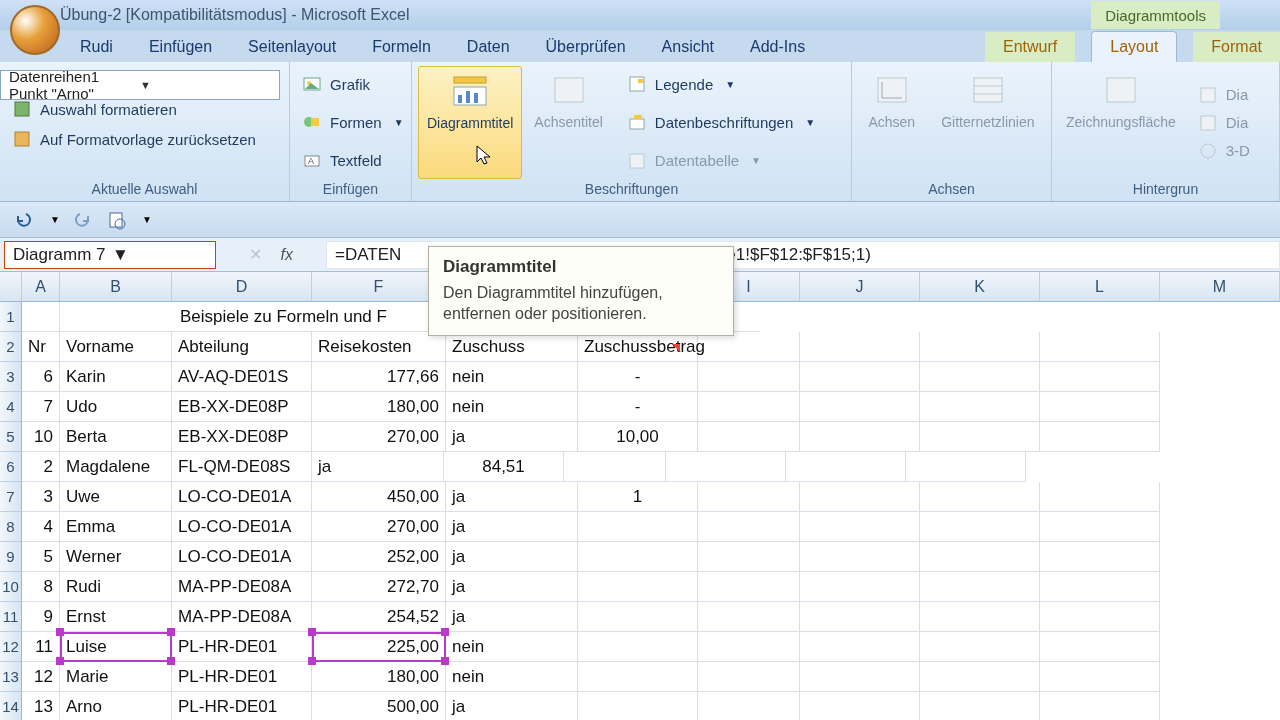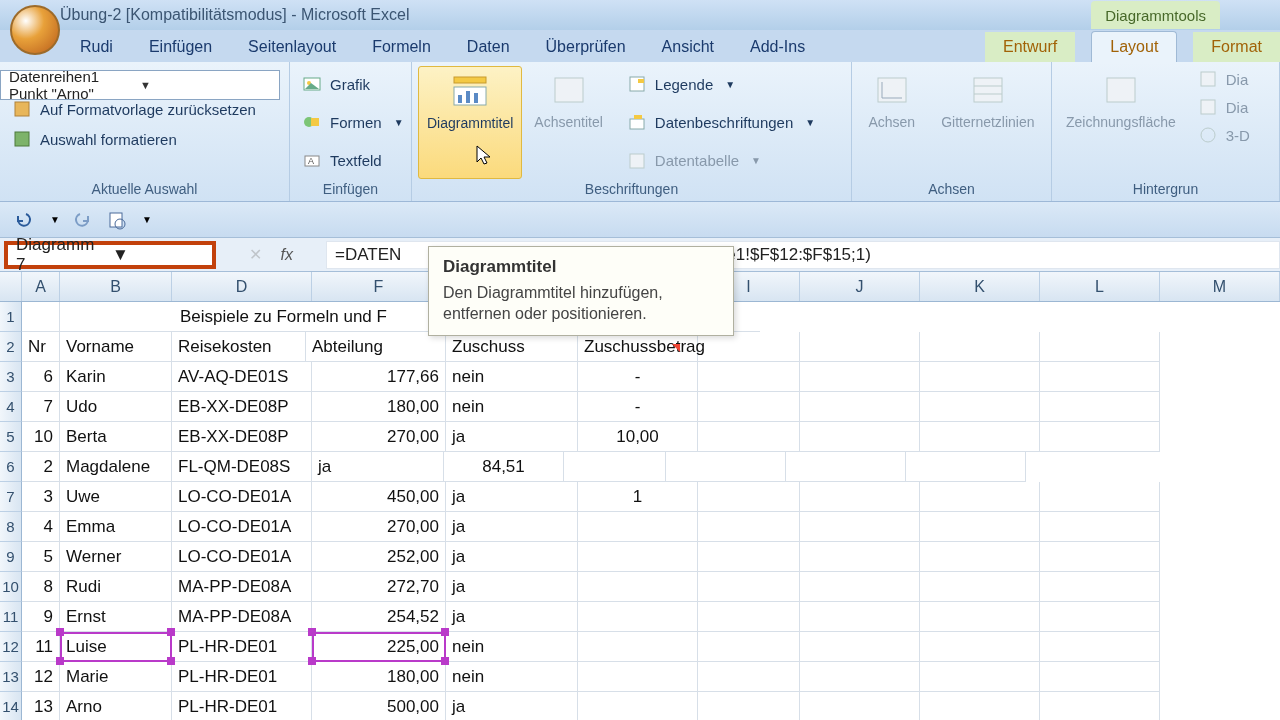--- a/index.html
+++ b/index.html
@@ -38,21 +38,21 @@
 .selbox { position: absolute; left: 0; top: 70px; width: 280px; height: 30px; background: #fff; border: 1px solid #8aa5c3; display: flex; align-items: center; padding: 0 8px; z-index: 50; }
 .selbox span { font-size: 15px; color: #222; flex: 1; }
 .selbox .dd-arrow { font-size: 11px; color: #333; }
 
 
 .qat { height: 36px; background: linear-gradient(#dbe9f7, #c7dbf0); border-bottom: 1px solid #a5bed8; display: flex; align-items: center; padding-left: 12px; gap: 10px; }
 .qat .qbtn { width: 24px; height: 24px; display: flex; align-items: center; justify-content: center; color: #2a4a75; cursor: pointer; }
 
 
 .fbar { height: 34px; background: #e7eff8; border-bottom: 1px solid #a5bed8; display: flex; align-items: center; }
-.namebox { width: 212px; height: 28px; background: #fff; border: 4px solid #c2410c; margin-left: 4px; display: flex; align-items: center; padding: 0 8px; }
+.namebox { width: 212px; height: 28px; background: #fff; border: 1px solid #c2410c; margin-left: 4px; display: flex; align-items: center; padding: 0 8px; }
 .namebox span { font-size: 17px; color: #222; flex: 1; }
 .fbar-btns { width: 110px; display: flex; align-items: center; justify-content: center; gap: 18px; color: #888; }
 .fx { font-style: italic; font-size: 16px; color: #555; }
 .formula-input { flex: 1; background: #fff; height: 28px; border: 1px solid #dfe6ef; display: flex; align-items: center; padding: 0 8px; font-size: 17px; color: #222; }
 
 
 .tooltip { position: absolute; left: 428px; top: 246px; width: 306px; background: #fefef8; border: 1px solid #b0b0a0; padding: 10px 14px; z-index: 500; box-shadow: 2px 2px 6px rgba(0,0,0,.15); }
 .tooltip .tt-title { font-weight: bold; font-size: 17px; color: #333; margin-bottom: 6px; }
 .tooltip .tt-body { font-size: 16px; color: #444; line-height: 1.3; }
 
@@ -121,32 +121,32 @@
   <span class="dd-arrow">▼</span>
 </div>
 
 <div class="ribbon">
 
   <div class="rgroup" style="width:290px">
     <div class="rgroup-body" style="flex-direction:column; padding-top:30px">
       <div class="rbtn-sm">
         <span class="icon">
             <svg width="18" height="18">
-              <rect x="2" y="2" width="14" height="14" fill="#e8b65a" stroke="#b0823a"></rect>
-            </svg>
-          </span>
-        <span>Auf Formatvorlage zurücksetzen</span>
+              <rect x="2" y="2" width="14" height="14" fill="#7db36a" stroke="#4e7a3d"></rect>
+            </svg>
+          </span>
+        <span>Auswahl formatieren</span>
       </div>
       <div class="rbtn-sm">
         <span class="icon">
             <svg width="18" height="18">
-              <rect x="2" y="2" width="14" height="14" fill="#7db36a" stroke="#4e7a3d"></rect>
-            </svg>
-          </span>
-        <span>Auswahl formatieren</span>
+              <rect x="2" y="2" width="14" height="14" fill="#e8b65a" stroke="#b0823a"></rect>
+            </svg>
+          </span>
+        <span>Auf Formatvorlage zurücksetzen</span>
       </div>
     </div>
     <div class="rgroup-label">Aktuelle Auswahl</div>
   </div>
 
   <div class="rgroup" style="width:122px">
     <div class="rgroup-body">
         <div class="rvstack" style="justify-content:space-around">
       <div class="rbtn-sm">
         <span class="icon">
@@ -268,21 +268,21 @@
   <div class="rgroup" style="flex:1">
     <div class="rgroup-body" style="gap:8px">
       <div class="rbtn-big disabled">
         <span class="icon-lg">
             <svg width="40" height="36">
               <rect x="6" y="6" width="28" height="24" fill="#eef2f6" stroke="#bcc"></rect>
             </svg>
           </span>
         <span>Zeichnungsfläche</span>
       </div>
-      <div class="rvstack" style="justify-content:flex-start">
+      <div class="rvstack" style="justify-content:center">
         <div class="rbtn-sm disabled">
           <span class="icon">
               <svg width="18" height="18">
                 <rect x="2" y="2" width="14" height="14" fill="#eef2f6" stroke="#bcc"></rect>
               </svg>
             </span>
           <span>Dia</span>
         </div>
         <div class="rbtn-sm disabled">
           <span class="icon">
@@ -376,22 +376,22 @@
   <div id="rows">
       <div class="row">
         <div class="rowhead w-rh">1</div>
         <div class="cell w-A"></div>
         <div class="cell w-B" style="width: 700px; border-right: none; padding-left: 120px;">Beispiele zu Formeln und F</div>
       </div>
       <div class="row">
         <div class="rowhead w-rh">2</div>
         <div class="cell w-A">Nr</div>
         <div class="cell w-B">Vorname</div>
+        <div class="cell w-D">Abteilung</div>
         <div class="cell w-F">Reisekosten</div>
-        <div class="cell w-D">Abteilung</div>
         <div class="cell w-G">Zuschuss</div>
         <div class="cell w-H">Zuschussbetrag</div>
         <div class="cell w-I"></div>
         <div class="cell w-J"></div>
         <div class="cell w-K"></div>
         <div class="cell w-L"></div>
       </div>
       <div class="row">
         <div class="rowhead w-rh">3</div>
         <div class="cell w-A right">6</div>

